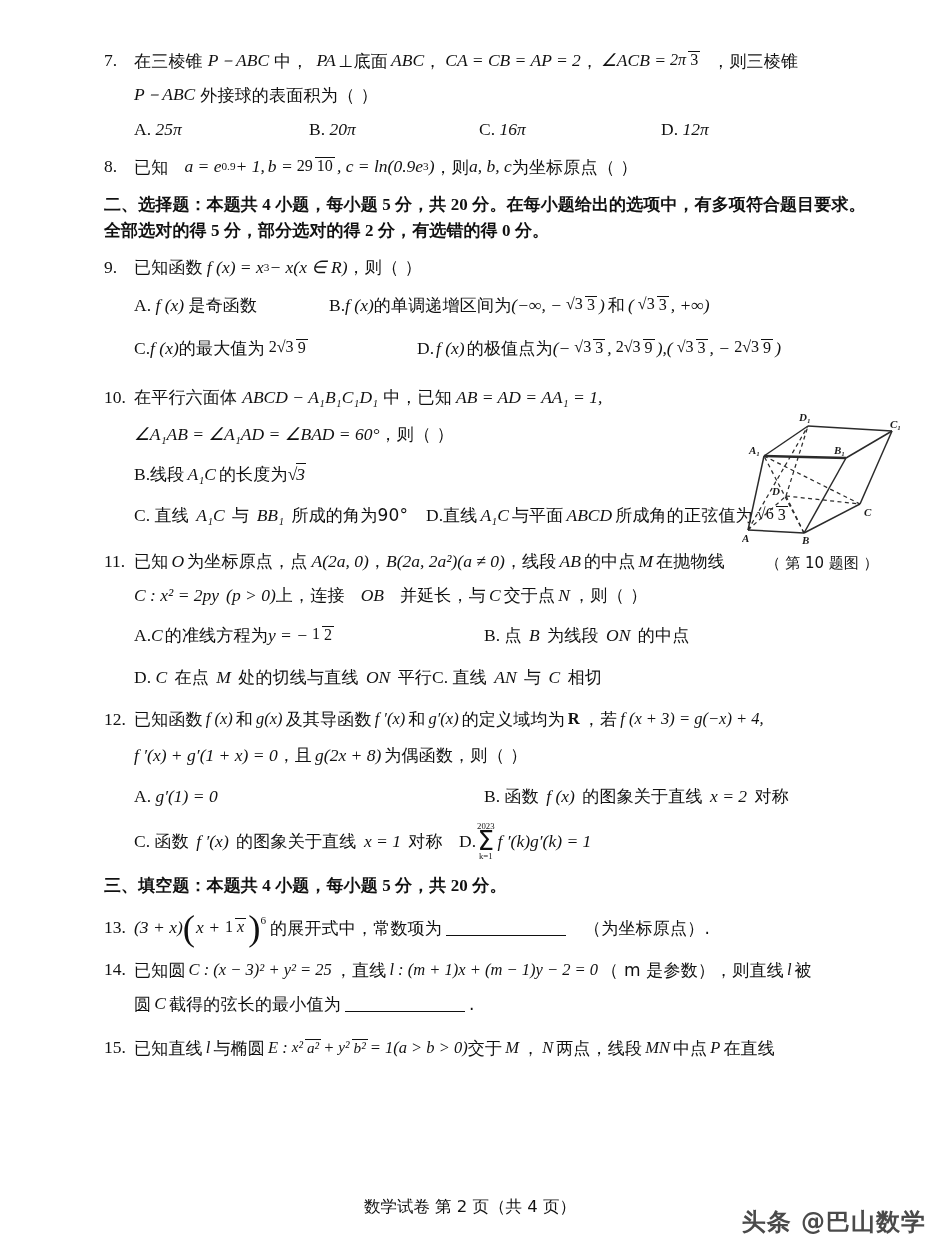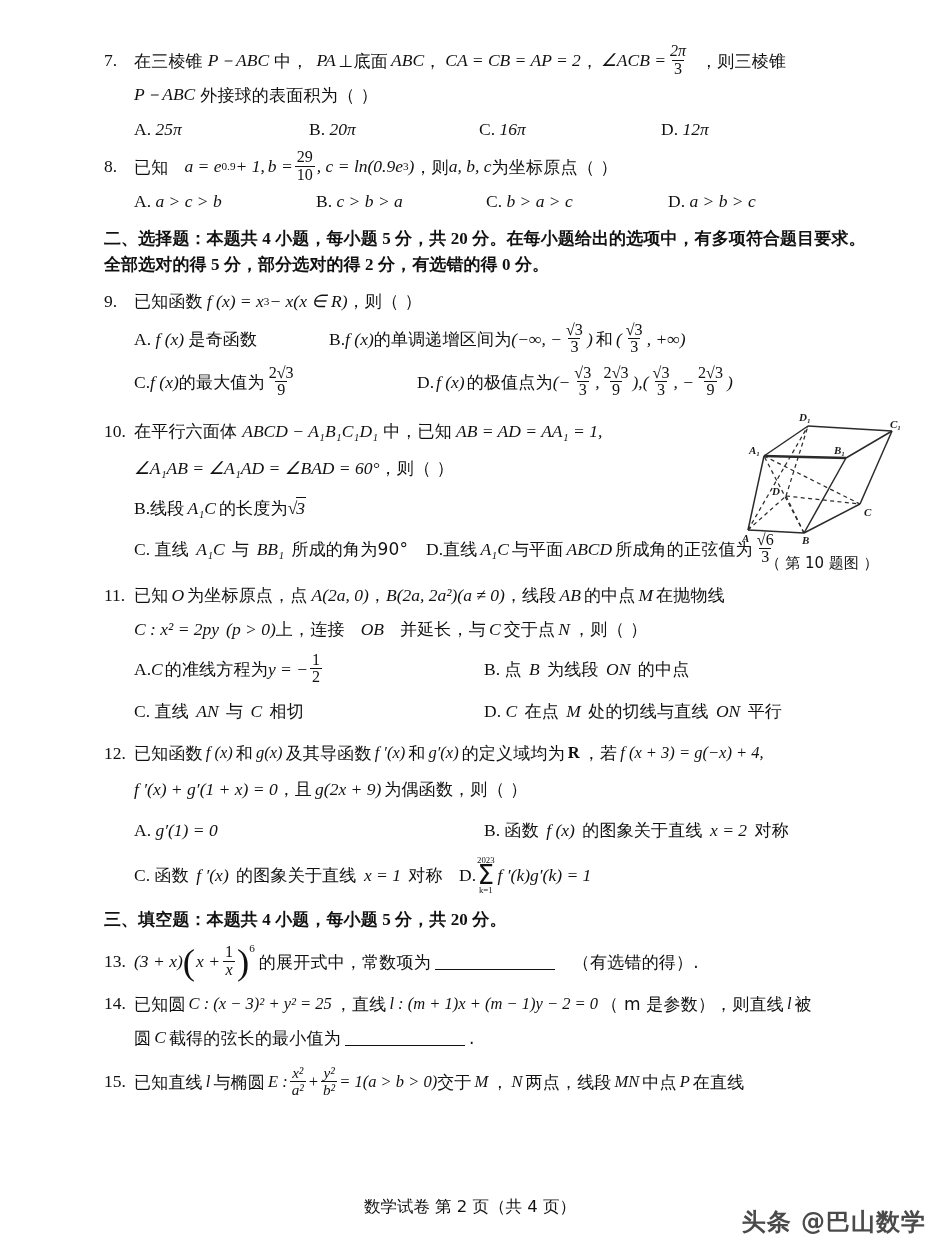--- a/index.html
+++ b/index.html
@@ -68,21 +68,21 @@
     display: flex;
     align-items: center;
     min-height: 34px;
     font-size: 17.5px;
   }
   .opt { white-space: nowrap; }
 
   
   .frac {
     display: inline-flex;
-    flex-direction: column;
+    flex-direction: row;
     align-items: center;
     vertical-align: middle;
     margin: 0 2px;
     line-height: 1.02;
     font-size: .92em;
     position: relative;
     top: -1px;
   }
   .frac .den { border-top: 1.2px solid #111; padding: 0 2px; }
   .frac .nu { padding: 0 2px; }
@@ -217,38 +217,20 @@
           <span class="nu">29</span>
           <span class="den">10</span>
         </span>
         <span class="it">, c = ln(0.9e</span>
           <sup class="expn">3</sup>
           <span class="it">)</span>
         <span class="cn">，则</span>
         <span class="it">a, b, c</span>
         <span class="cn">为坐标原点（        ）</span>
       </div>
-      <div class="opts indent">
-        <span class="opt" style="width:182px">
-          <span class="up">A.</span>
-          <span class="it">a &gt; c &gt; b</span>
-        </span>
-        <span class="opt" style="width:170px">
-          <span class="up">B.</span>
-          <span class="it">c &gt; b &gt; a</span>
-        </span>
-        <span class="opt" style="width:182px">
-          <span class="up">C.</span>
-          <span class="it">b &gt; a &gt; c</span>
-        </span>
-        <span class="opt">
-          <span class="up">D.</span>
-          <span class="it">a &gt; b &gt; c</span>
-        </span>
-      </div>
     </div>
 
     <div class="section-head">二、选择题：本题共 4 小题，每小题 5 分，共 20 分。在每小题给出的选项中，有多项符合题目要求。全部选对的得 5 分，部分选对的得 2 分，有选错的得 0 分。</div>
 
     <div class="q">
       <div class="line">
         <span class="num">9.</span>
         <span class="cn">已知函数</span>
         <span class="it" style="margin-left:4px">f (x) = x</span>
           <sup class="expn">3</sup>
@@ -408,36 +390,36 @@
         <span class="opt">
           <span class="up">B.</span>
           <span class="cn">点</span>
           <span class="it" style="margin:0 3px">B</span>
           <span class="cn">为线段</span>
           <span class="it" style="margin:0 3px">ON</span>
           <span class="cn">的中点</span>
         </span>
       </div>
       <div class="line indent" style="min-height:38px">
-        <span class="opt" style="width:350px">
-          <span class="up">C.</span>
-          <span class="cn">直线</span>
-          <span class="it" style="margin:0 3px">AN</span>
-          <span class="cn">与</span>
-          <span class="it" style="margin:0 3px">C</span>
-          <span class="cn">相切</span>
-        </span>
         <span class="opt">
           <span class="up">D.</span>
           <span class="it">C</span>
           <span class="cn" style="margin-left:3px">在点</span>
           <span class="it" style="margin:0 3px">M</span>
           <span class="cn">处的切线与直线</span>
           <span class="it" style="margin:0 3px">ON</span>
           <span class="cn">平行</span>
+        </span>
+        <span class="opt" style="width:350px">
+          <span class="up">C.</span>
+          <span class="cn">直线</span>
+          <span class="it" style="margin:0 3px">AN</span>
+          <span class="cn">与</span>
+          <span class="it" style="margin:0 3px">C</span>
+          <span class="cn">相切</span>
         </span>
       </div>
     </div>
 
     <div class="q" style="margin-top:6px">
       <div class="line" style="font-size:16.5px">
         <span class="num">12.</span>
         <span class="cn">已知函数</span>
         <span class="it" style="margin:0 3px">f (x)</span>
         <span class="cn">和</span>
@@ -447,21 +429,21 @@
         <span class="cn">和</span>
         <span class="it" style="margin:0 3px">g′(x)</span>
         <span class="cn">的定义域均为</span>
         <span class="bold" style="margin:0 3px;font-style:normal">R</span>
         <span class="cn">，若</span>
         <span class="it" style="margin-left:3px">f (x + 3) = g(−x) + 4,</span>
       </div>
       <div class="line indent" style="min-height:38px">
         <span class="it">f ′(x) + g′(1 + x) = 0</span>
         <span class="cn">，且</span>
-        <span class="it" style="margin:0 3px">g(2x + 9)</span>
+        <span class="it" style="margin:0 3px">g(2x + 8)</span>
         <span class="cn">为偶函数，则（        ）</span>
       </div>
       <div class="line indent" style="min-height:44px">
         <span class="opt" style="width:350px">
           <span class="up">A.</span>
           <span class="it">g′(1) = 0</span>
         </span>
         <span class="opt">
           <span class="up">B.</span>
           <span class="cn">函数</span>
@@ -503,21 +485,21 @@
           <span class="it" style="margin:0 1px">x +</span>
           <span class="frac">
             <span class="nu">1</span>
             <span class="den it">x</span>
           </span>
           <span style="font-size:2.1em;font-weight:300;line-height:.6">)</span>
           <sup class="expn" style="align-self:flex-start;margin-top:-2px">6</sup>
         </span>
         <span class="cn" style="margin-left:4px">的展开式中，常数项为</span>
         <span class="blank-line"></span>
-        <span class="cn" style="margin-left:14px">（有选错的得）.</span>
+        <span class="cn" style="margin-left:14px">（为坐标原点）.</span>
       </div>
     </div>
 
     <div class="q">
       <div class="line" style="font-size:16.5px">
         <span class="num">14.</span>
         <span class="cn">已知圆</span>
         <span class="it" style="margin:0 3px">C : (x − 3)² + y² = 25</span>
         <span class="cn">，直线</span>
         <span class="it" style="margin:0 3px">l : (m + 1)x + (m − 1)y − 2 = 0</span>

